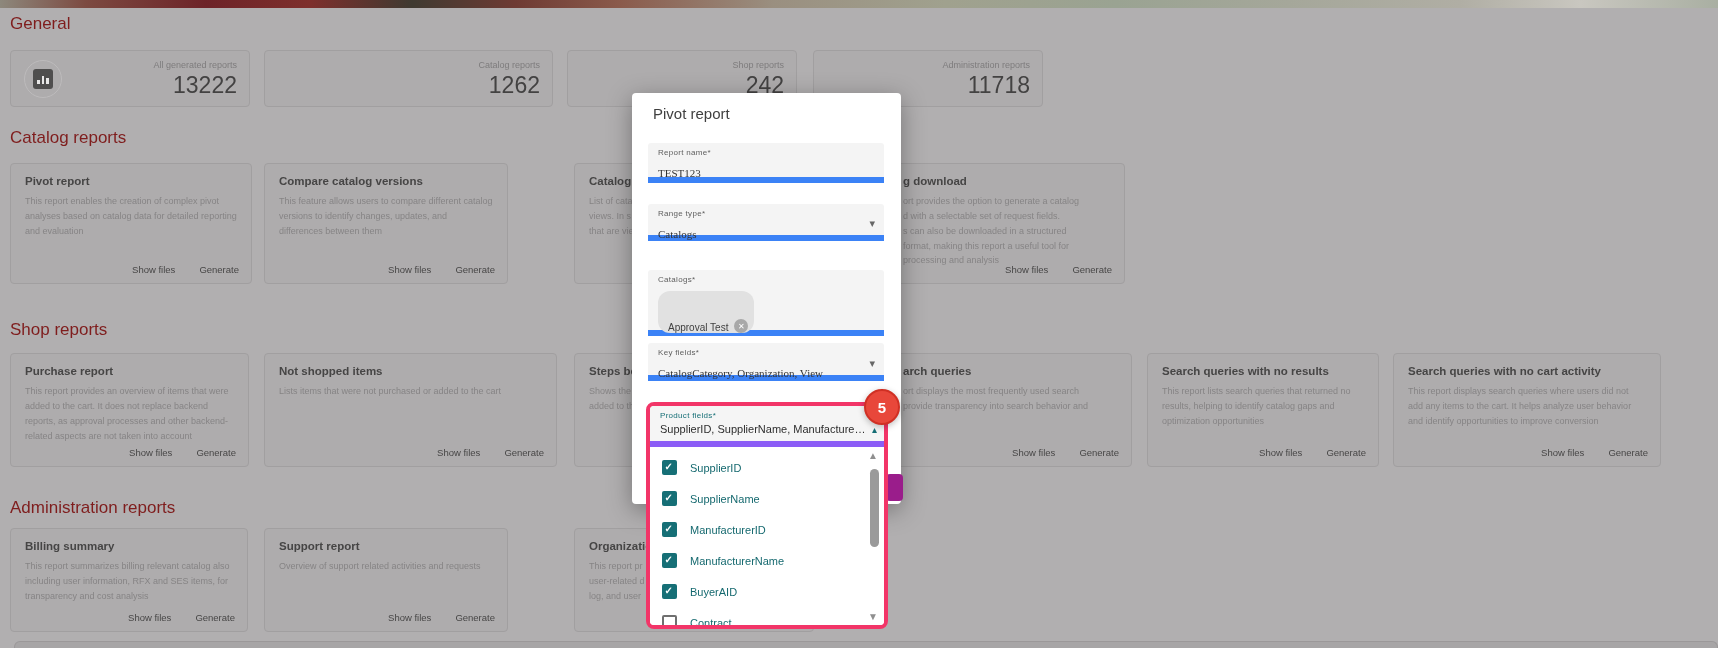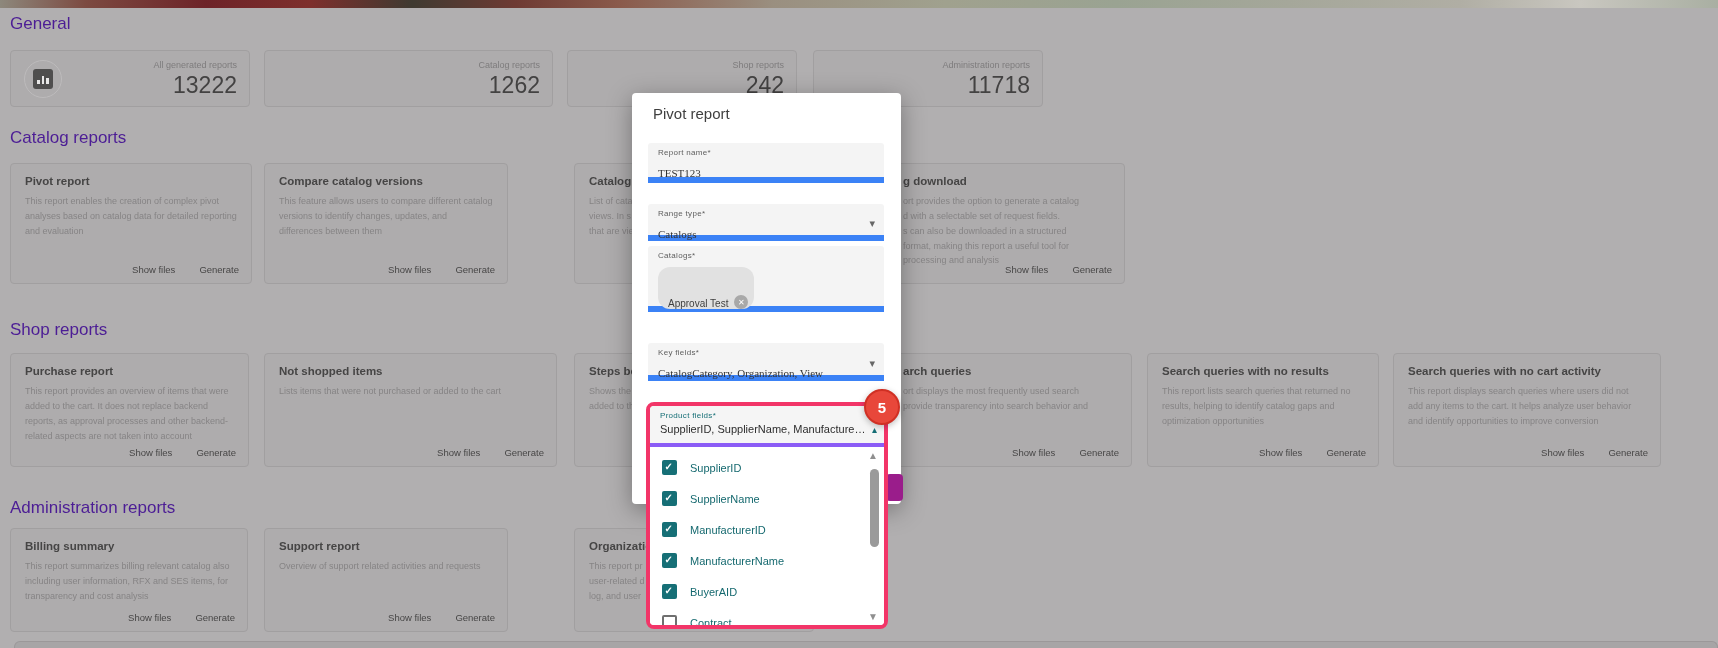--- a/index.html
+++ b/index.html
@@ -3,21 +3,21 @@
 <meta charset="utf-8">
 <style>
   html,body{margin:0;padding:0;}
   body{width:1718px;height:648px;overflow:hidden;font-family:"Liberation Sans",sans-serif;-webkit-font-smoothing:antialiased;}
   #app{position:relative;width:1718px;height:648px;background:#b1afb0;overflow:hidden;}
 
   
   .banner{position:absolute;left:0;top:0;width:1718px;height:8px;
     background:linear-gradient(90deg,#8d887c 0%,#7c4a41 5%,#6d2328 12%,#7e2f2c 18%,#3f3a31 24%,#6e3a33 30%,#8a5a4b 36%,#9a8f80 45%,#a0a18e 55%,#9aa392 65%,#a5a79a 75%,#b0aea4 85%,#c9c7c0 92%,#a9afa2 100%);}
 
-  .section-h{position:absolute;left:10px;font-size:17px;color:#4c1d95;}
+  .section-h{position:absolute;left:10px;font-size:17px;color:#7f1d1d;}
 
   .card{position:absolute;background:#aeacad;border:1px solid #a19fa0;border-radius:4px;box-sizing:border-box;overflow:hidden;}
   .card .ttl{margin:11px 14px 0;font-size:11.5px;font-weight:700;color:#464545;white-space:nowrap;}
   .card .desc{margin:7px 14px 0;font-size:9px;line-height:1.65;color:#868485;}
   .card.trunc .ttl,.card.trunc .desc{white-space:pre;}
   .card .actions{position:absolute;right:12px;bottom:8px;font-size:9.5px;font-weight:400;color:#474646;white-space:nowrap;}
   .card .actions span{margin-left:24px;cursor:pointer;}
 
   .stat-card{position:absolute;top:50px;height:57px;background:#aeacad;border:1px solid #a19fa0;border-radius:4px;box-sizing:border-box;padding-left:8px;}
   .stat-label{position:absolute;top:9px;right:12px;font-size:9px;color:#7e7c7d;}
@@ -34,21 +34,21 @@
   .modal .mtitle{margin:0;position:absolute;left:21px;top:12px;font-size:15px;font-weight:400;color:#3f3f3f;}
   .field{position:absolute;left:16px;width:236px;background:#f4f4f4;border-bottom:6px solid #3b82f6;border-radius:3px 3px 0 0;padding-left:10px;box-sizing:border-box;}
   .field label{display:block;padding-top:5px;font-size:8px;letter-spacing:.3px;color:#5e5e5e;}
   .field .fval{font-size:11px;color:#333333;margin-top:10px;white-space:nowrap;overflow:hidden;font-family:Liberation Serif, serif;}
   .caret{position:absolute;right:9px;top:11px;font-size:11px;color:#666666;}
   .chip{display:inline-flex;align-items:flex-end;height:38px;margin-top:7px;margin-left:0;background:#e1e1e1;border-radius:12px;padding:4px 6px 0 10px;font-size:10px;color:#3f3f3f;}
   .chip .chip-x{display:inline-flex;align-items:center;justify-content:center;width:14px;height:14px;margin-left:6px;background:#a8a8a8;border-radius:50%;color:#ffffff;font-size:8px;cursor:pointer;}
 
   
   .pf-box{position:absolute;left:646px;top:402px;width:242px;height:227px;border:4px solid #f23568;border-radius:8px;background:#ffffff;box-sizing:border-box;z-index:12;overflow:hidden;}
-  .pf-field{position:relative;height:41px;background:#f5f5f5;border-bottom:4px solid #8b5cf6;box-sizing:border-box;padding-left:10px;}
+  .pf-field{position:relative;height:41px;background:#f5f5f5;border-bottom:6px solid #8b5cf6;box-sizing:border-box;padding-left:10px;}
   .pf-field label{display:block;padding-top:5px;font-size:8px;letter-spacing:.3px;color:#166f76;}
   .pf-field .fval{font-size:11px;color:#2e2e2e;margin-top:3px;white-space:nowrap;overflow:hidden;width:206px;}
   .pf-field .caret{color:#166f76;top:18px;right:7px;font-size:10px;}
   .pf-list{position:relative;height:178px;background:#ffffff;overflow:hidden;padding-top:5px;box-sizing:border-box;}
   .opt{display:flex;align-items:center;height:31px;padding-left:12px;cursor:pointer;}
   .cb{position:relative;width:15px;height:15px;border-radius:2px;box-sizing:border-box;border:2px solid #6f6f6f;background:#ffffff;flex:0 0 auto;}
   .opt.checked .cb{border:none;background:#166f76;}
   .cb .tick{display:none;position:absolute;left:2.5px;top:0.5px;font-size:10px;font-weight:700;color:#ffffff;}
   .opt.checked .cb .tick{display:block;}
   .opt .olabel{margin-left:13px;font-size:11px;color:#15696f;}
@@ -183,21 +183,21 @@
       <label>Report name*</label>
       <div class="fval">TEST123</div>
     </div>
 
     <div class="field" style="top:111px;height:37px">
       <label>Range type*</label>
       <div class="fval">Catalogs</div>
       <span class="caret" style="top:13px">▾</span>
     </div>
 
-    <div class="field" style="top:153px;height:66px">
+    <div class="field" style="top:177px;height:66px">
       <label>Catalogs*</label>
       <span class="chip">
         <span>Approval Test</span>
         <span class="chip-x">
             <span>✕</span>
           </span>
       </span>
     </div>
 
     <div class="field" style="top:250px;height:38px">

